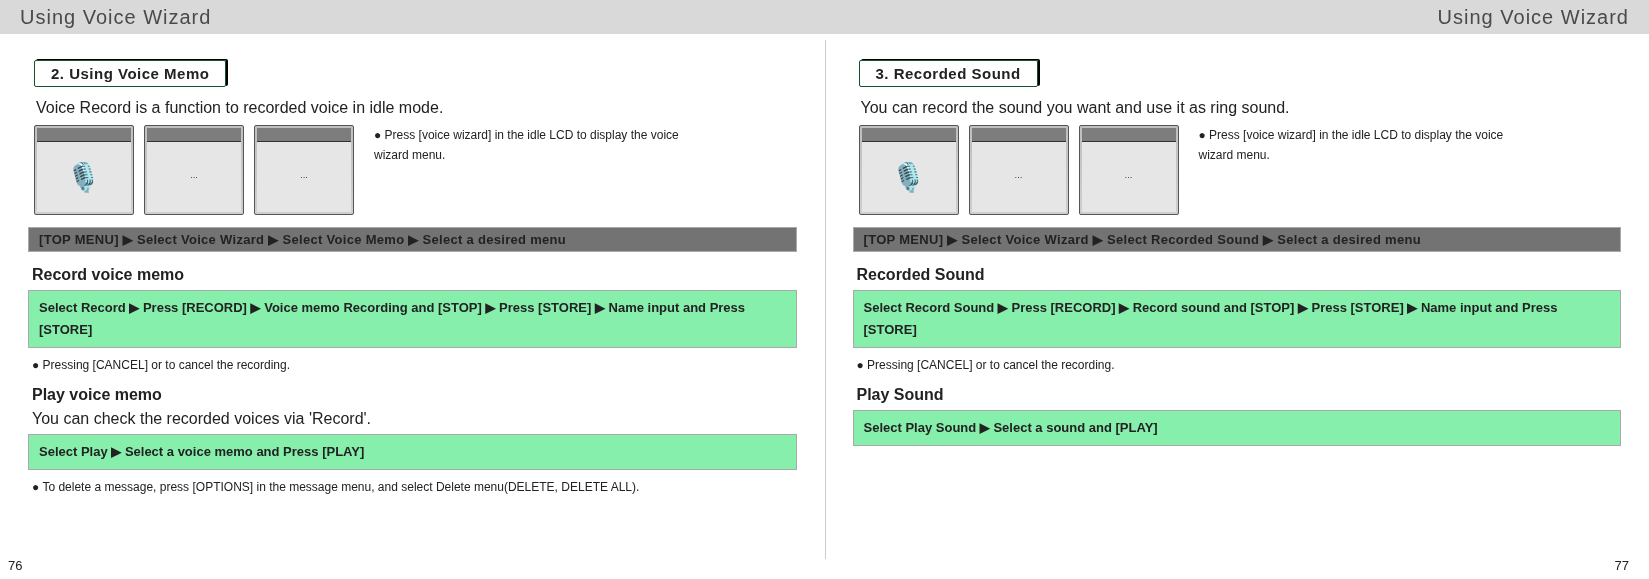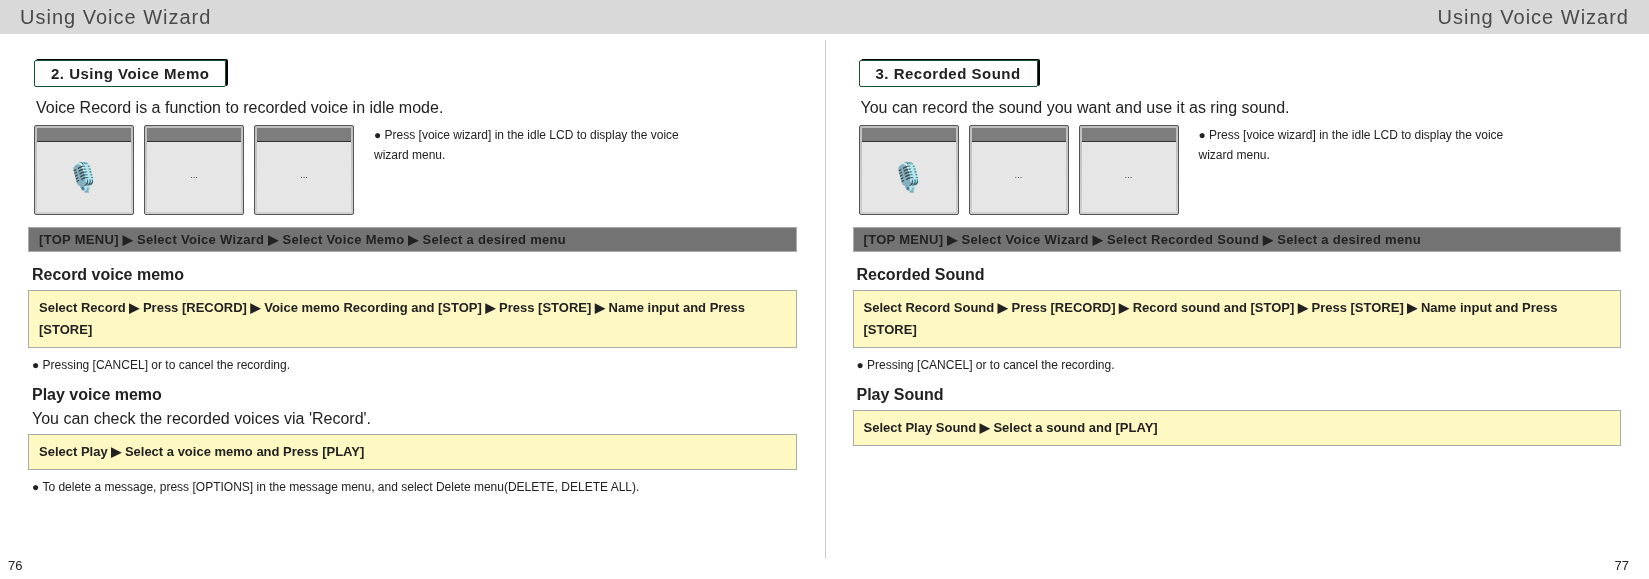--- a/index.html
+++ b/index.html
@@ -93,21 +93,21 @@
     font-weight: 600;
     margin: 12px 0 14px 0;
     letter-spacing: 0.3px;
   }
   .subheading {
     font-size: 16px;
     font-weight: 700;
     margin: 12px 0 6px 4px;
   }
   .instruction-bar {
-    background: #fef9c3;
+    background: #86efac;
     border: 1px solid #aaa;
     padding: 6px 10px;
     font-size: 13px;
     font-weight: 600;
     margin: 4px 0 8px 0;
     line-height: 1.7;
   }
   .bullet-line {
     font-size: 12px;
     margin: 4px 0 4px 4px;

